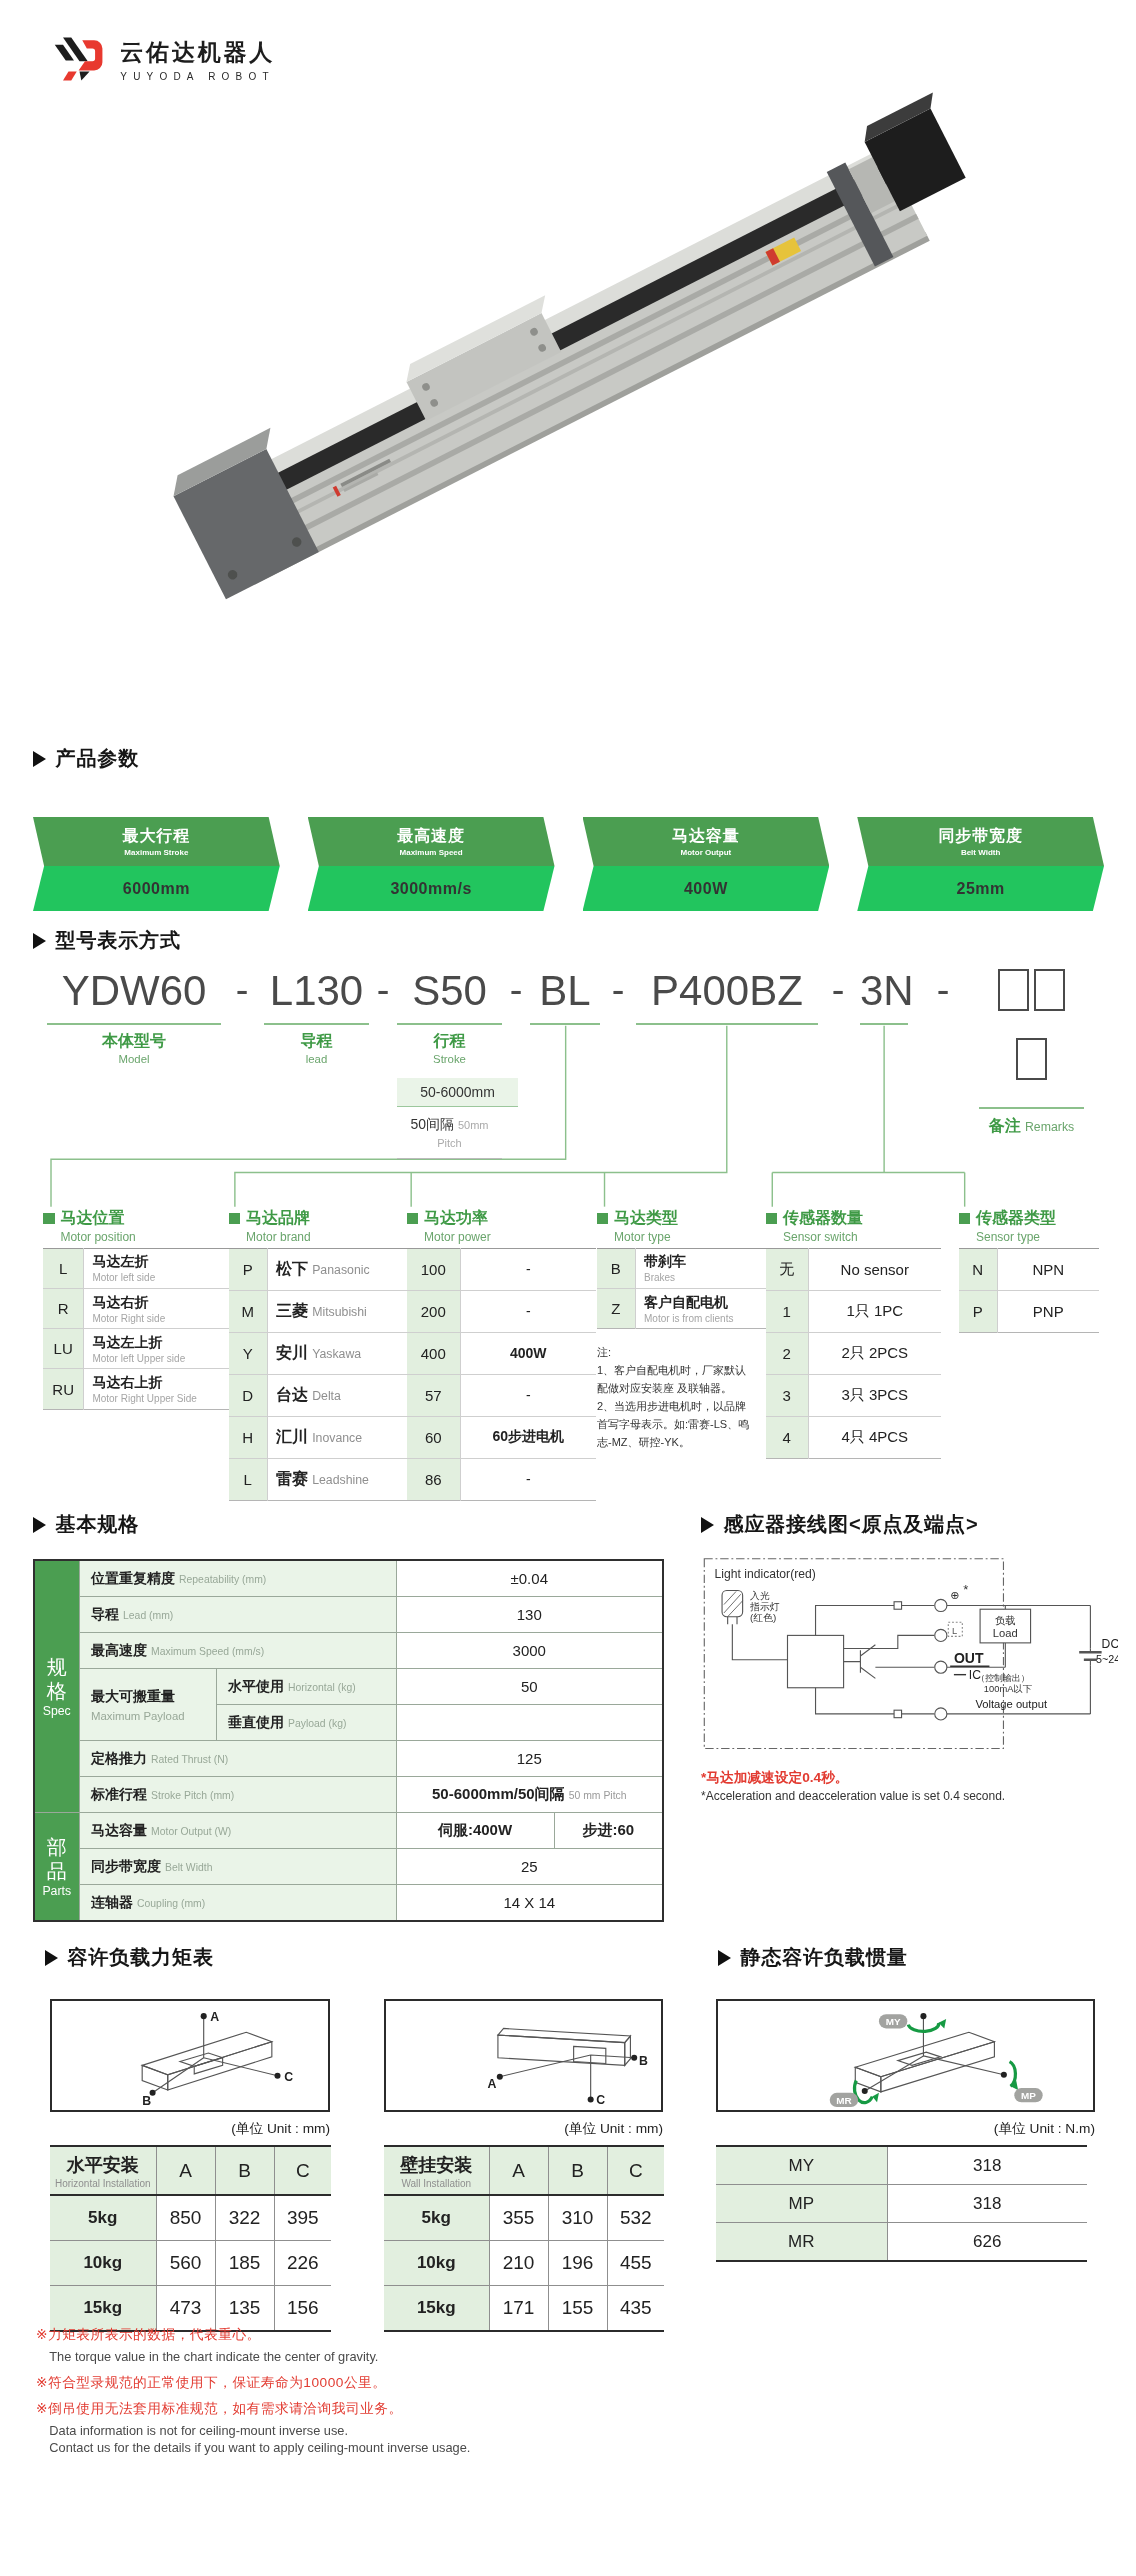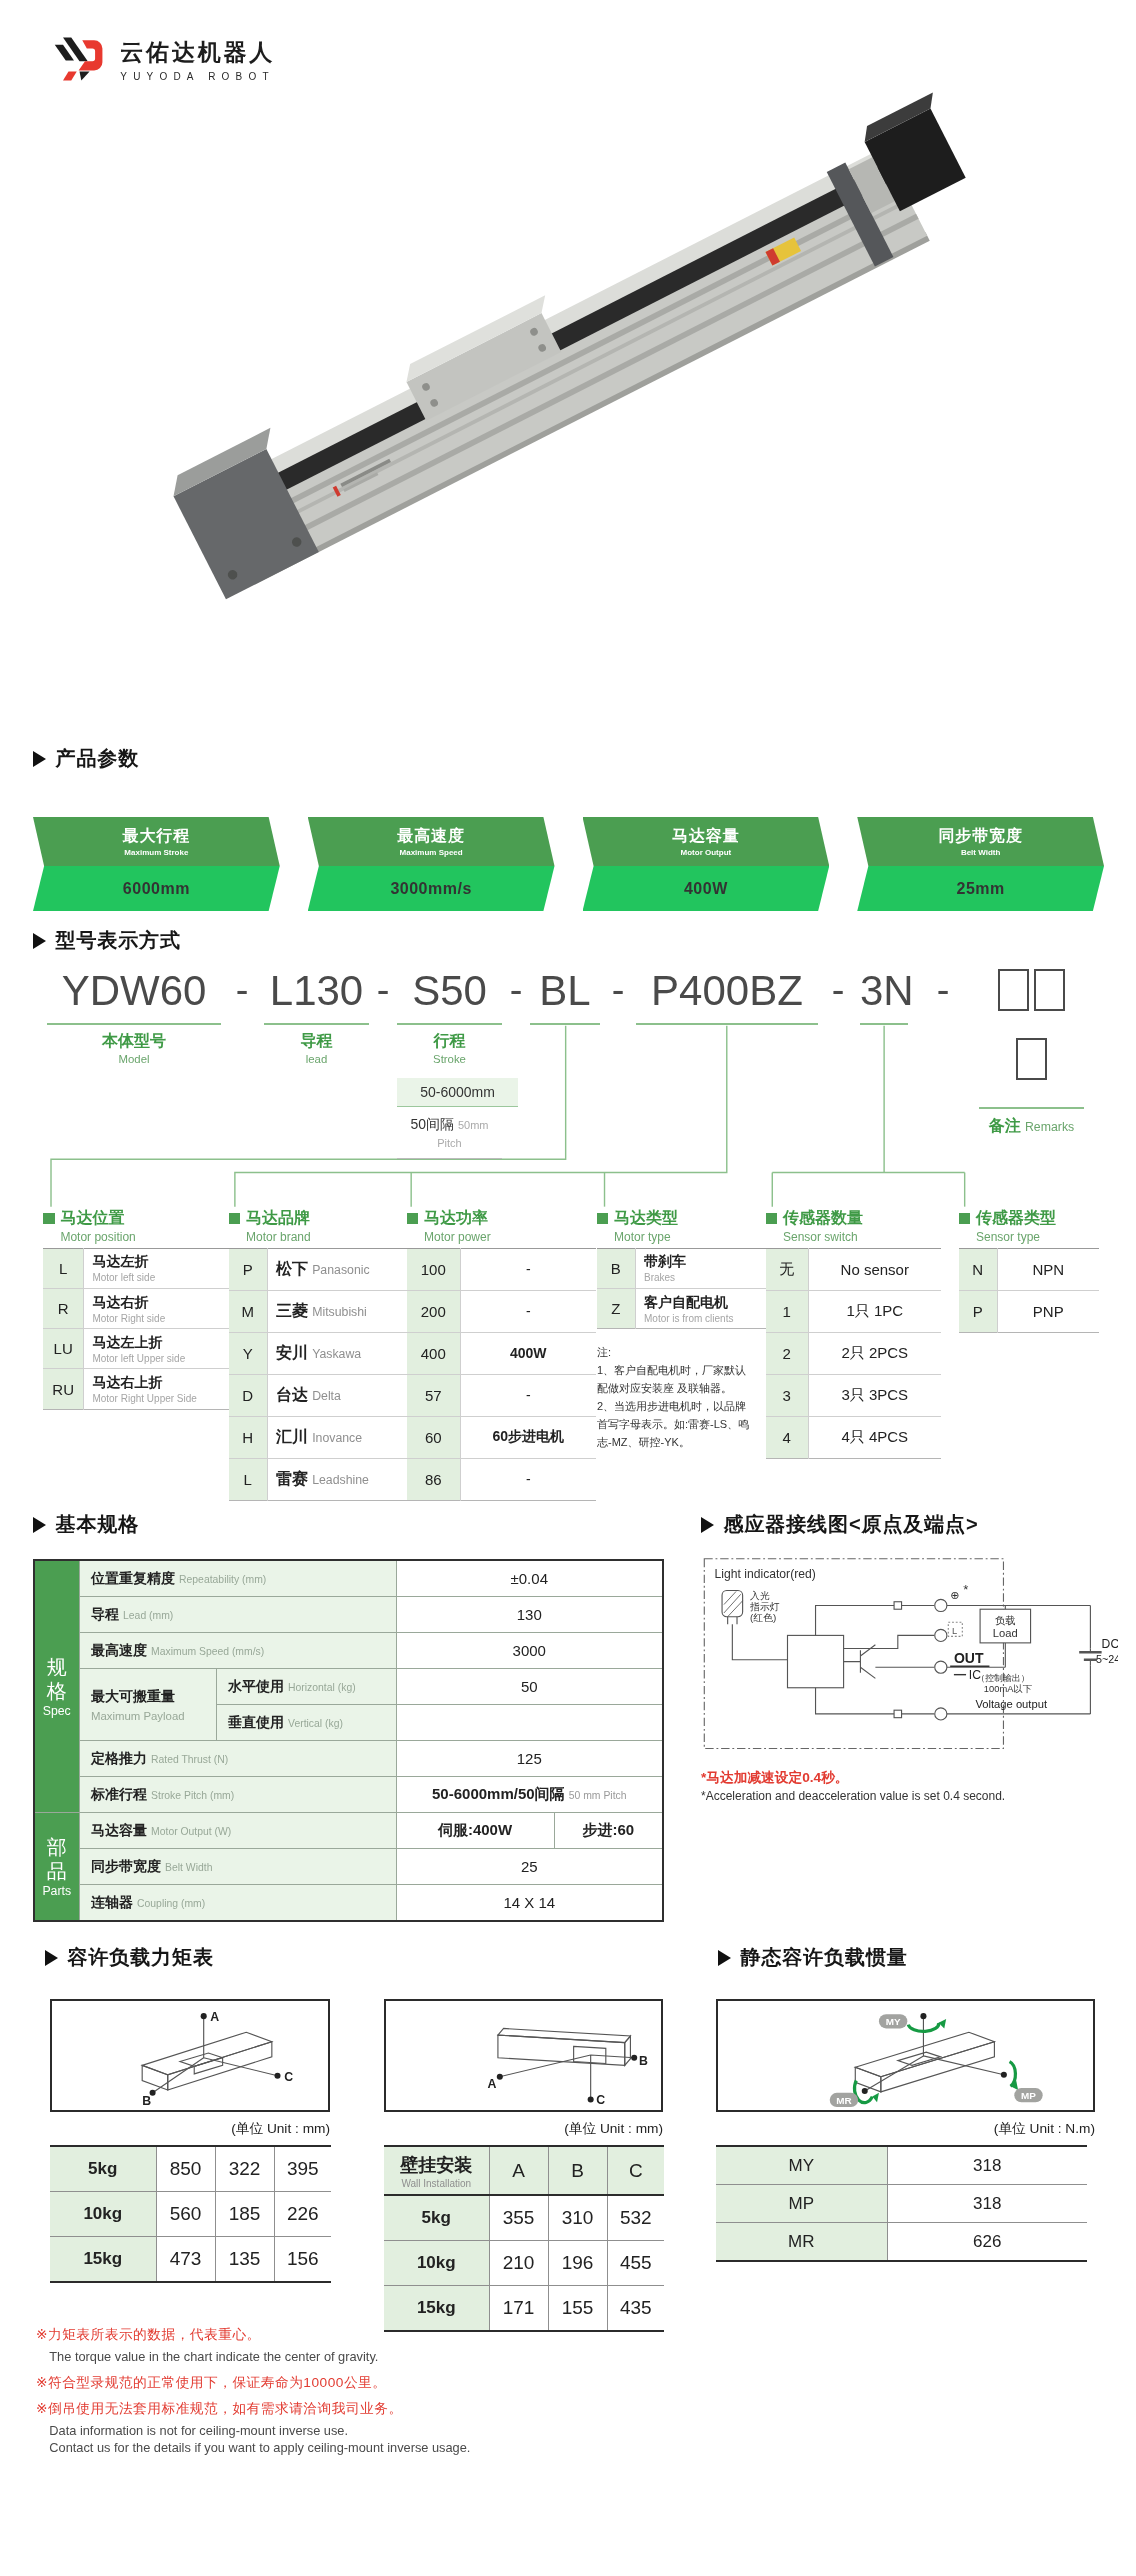--- a/index.html
+++ b/index.html
@@ -529,21 +529,21 @@
     <tr>
       <td class="lbl" colspan="2"><span class="cn">最高速度</span> <span class="en">Maximum Speed (mm/s)</span></td>
       <td class="val vb" colspan="2">3000</td>
     </tr>
     <tr>
       <td class="lbl" rowspan="2"><span class="cn">最大可搬重量</span><br><span class="en" style="font-size:11.4px;">Maximum Payload</span></td>
       <td class="lbl"><span class="cn">水平使用</span> <span class="en">Horizontal (kg)</span></td>
       <td class="val vb" colspan="2">50</td>
     </tr>
     <tr>
-      <td class="lbl"><span class="cn">垂直使用</span> <span class="en">Vertical (kg)</span></td>
+      <td class="lbl"><span class="cn">垂直使用</span> <span class="en">Payload (kg)</span></td>
       <td class="val vb diagcell" colspan="2"></td>
     </tr>
     <tr>
       <td class="lbl" colspan="2"><span class="cn">定格推力</span> <span class="en">Rated Thrust (N)</span></td>
       <td class="val vb" colspan="2">125</td>
     </tr>
     <tr>
       <td class="lbl" colspan="2"><span class="cn">标准行程</span> <span class="en">Stroke Pitch (mm)</span></td>
       <td class="val vb" colspan="2"><span style="font-weight:bold;">50-6000mm/50间隔</span> <span class="sub">50 mm Pitch</span></td>
     </tr>
@@ -653,20 +653,29 @@
     </div>
     <div class="unit">(单位 Unit : mm)</div>
     <table class="load-table" style="width:280px;">
       <colgroup>
           <col style="width:106px;">
           <col style="width:59px;">
           <col style="width:59px;">
           <col style="width:57px;">
         </colgroup>
       <tbody>
+          <tr class="hdr">
+        <td>
+              <div class="lt-cn">水平安装</div>
+              <div class="lt-en">Horizontal Installation</div>
+            </td>
+        <td class="lt-col">A</td>
+        <td class="lt-col">B</td>
+        <td class="lt-col">C</td>
+      </tr>
       <tr>
         <td class="lt-load">5kg</td>
         <td class="lt-val">850</td>
         <td class="lt-val">322</td>
         <td class="lt-val">395</td>
       </tr>
       <tr>
         <td class="lt-load">10kg</td>
         <td class="lt-val">560</td>
         <td class="lt-val">185</td>

